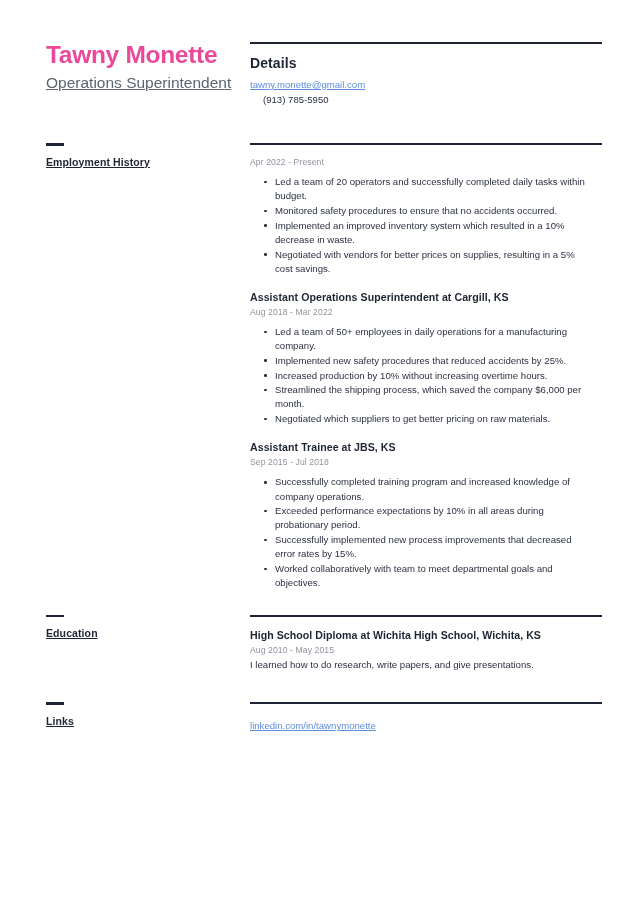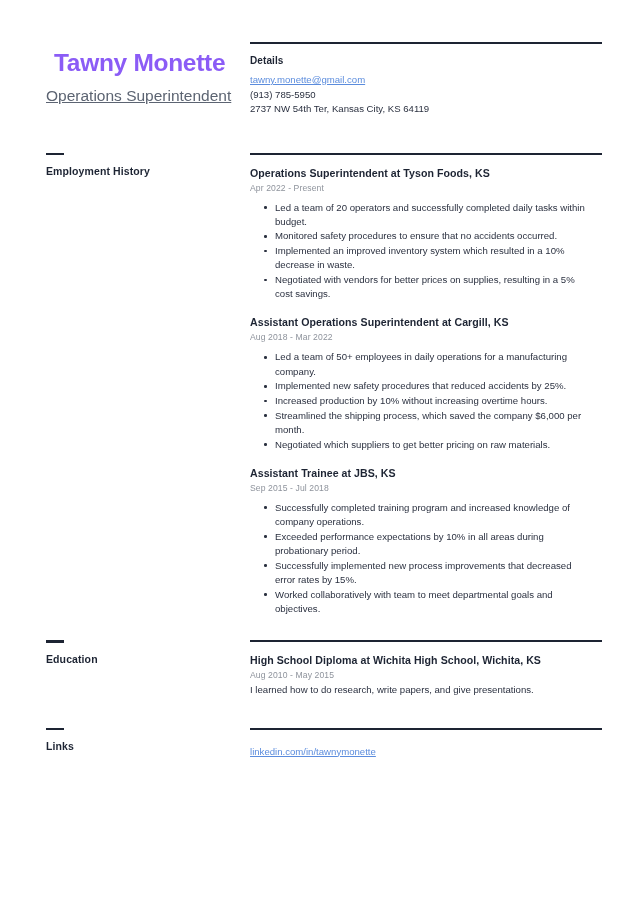--- a/index.html
+++ b/index.html
@@ -40,22 +40,22 @@
   .header-right {
     flex: 1 1 auto;
     padding-top: 2px;
   }
 
   .name {
     font-size: 24.5px;
     line-height: 30px;
     font-weight: 700;
     letter-spacing: -0.3px;
-    color: #8b5cf6;
-    margin: 8px;
+    color: #ec4899;
+    margin: 0;
     word-break: break-word;
   }
   .job-title {
     font-size: 15.5px;
     line-height: 20px;
     font-weight: 400;
     color: #5c6472;
     margin: 3px 0 0 0;
     text-decoration: underline;
   }
@@ -68,30 +68,31 @@
     margin: 0 0 11px 0;
   }
   .rule-short {
     height: 2.5px;
     width: 18px;
     background: #1d2433;
     margin: 0 0 9px 0;
   }
 
   .details-heading {
-    font-size: 10px;
+    font-size: 14px;
     font-weight: 700;
     color: #1d2433;
     margin: 0 0 3px 0;
     letter-spacing: 0.1px;
   }
   .detail-line {
     font-size: 9.6px;
     line-height: 14.5px;
     color: #2b3140;
+    margin-left: 13px;
   }
   a.link {
     color: #5b8cdd;
     text-decoration: underline;
     font-size: 9.6px;
     line-height: 14.5px;
   }
 
   
   .section {
@@ -106,20 +107,21 @@
   }
   .section-body-col {
     flex: 1 1 auto;
   }
   .section-label {
     font-size: 10.5px;
     font-weight: 700;
     color: #1d2433;
     letter-spacing: 0.1px;
     line-height: 14px;
+    text-decoration: underline;
   }
 
   
   .entry { margin-bottom: 14px; }
   .entry:last-child { margin-bottom: 0; }
 
   .entry-title {
     font-size: 10.6px;
     font-weight: 700;
     color: #1d2433;
@@ -180,39 +182,37 @@
       <div class="job-title">Operations Superintendent</div>
     </div>
 
     <div class="header-right">
       <div class="rule"></div>
       <div class="details-heading">Details</div>
       <div>
         <a class="link" href="#">tawny.monette@gmail.com</a>
       </div>
       <div class="detail-line">(913) 785-5950</div>
-      <div class="detail-line">2737  NW 54th Ter, Kansas City, KS 64119</div>
     </div>
 
   </div>
 
   <div class="spacer-header"></div>
 
   <div class="section">
 
     <div class="section-label-col">
       <div class="rule-short"></div>
       <div class="section-label">Employment History</div>
     </div>
 
     <div class="section-body-col">
       <div class="rule"></div>
 
       <div class="entry">
-        <div class="entry-title">Operations Superintendent at Tyson Foods, KS</div>
         <div class="entry-date">Apr 2022 - Present</div>
         <ul class="bullets">
           <li>Led a team of 20 operators and successfully completed daily tasks within budget.</li>
           <li>Monitored safety procedures to ensure that no accidents occurred.</li>
           <li>Implemented an improved inventory system which resulted in a 10% decrease in waste.</li>
           <li>Negotiated with vendors for better prices on supplies, resulting in a 5% cost savings.</li>
         </ul>
       </div>
 
       <div class="entry">

